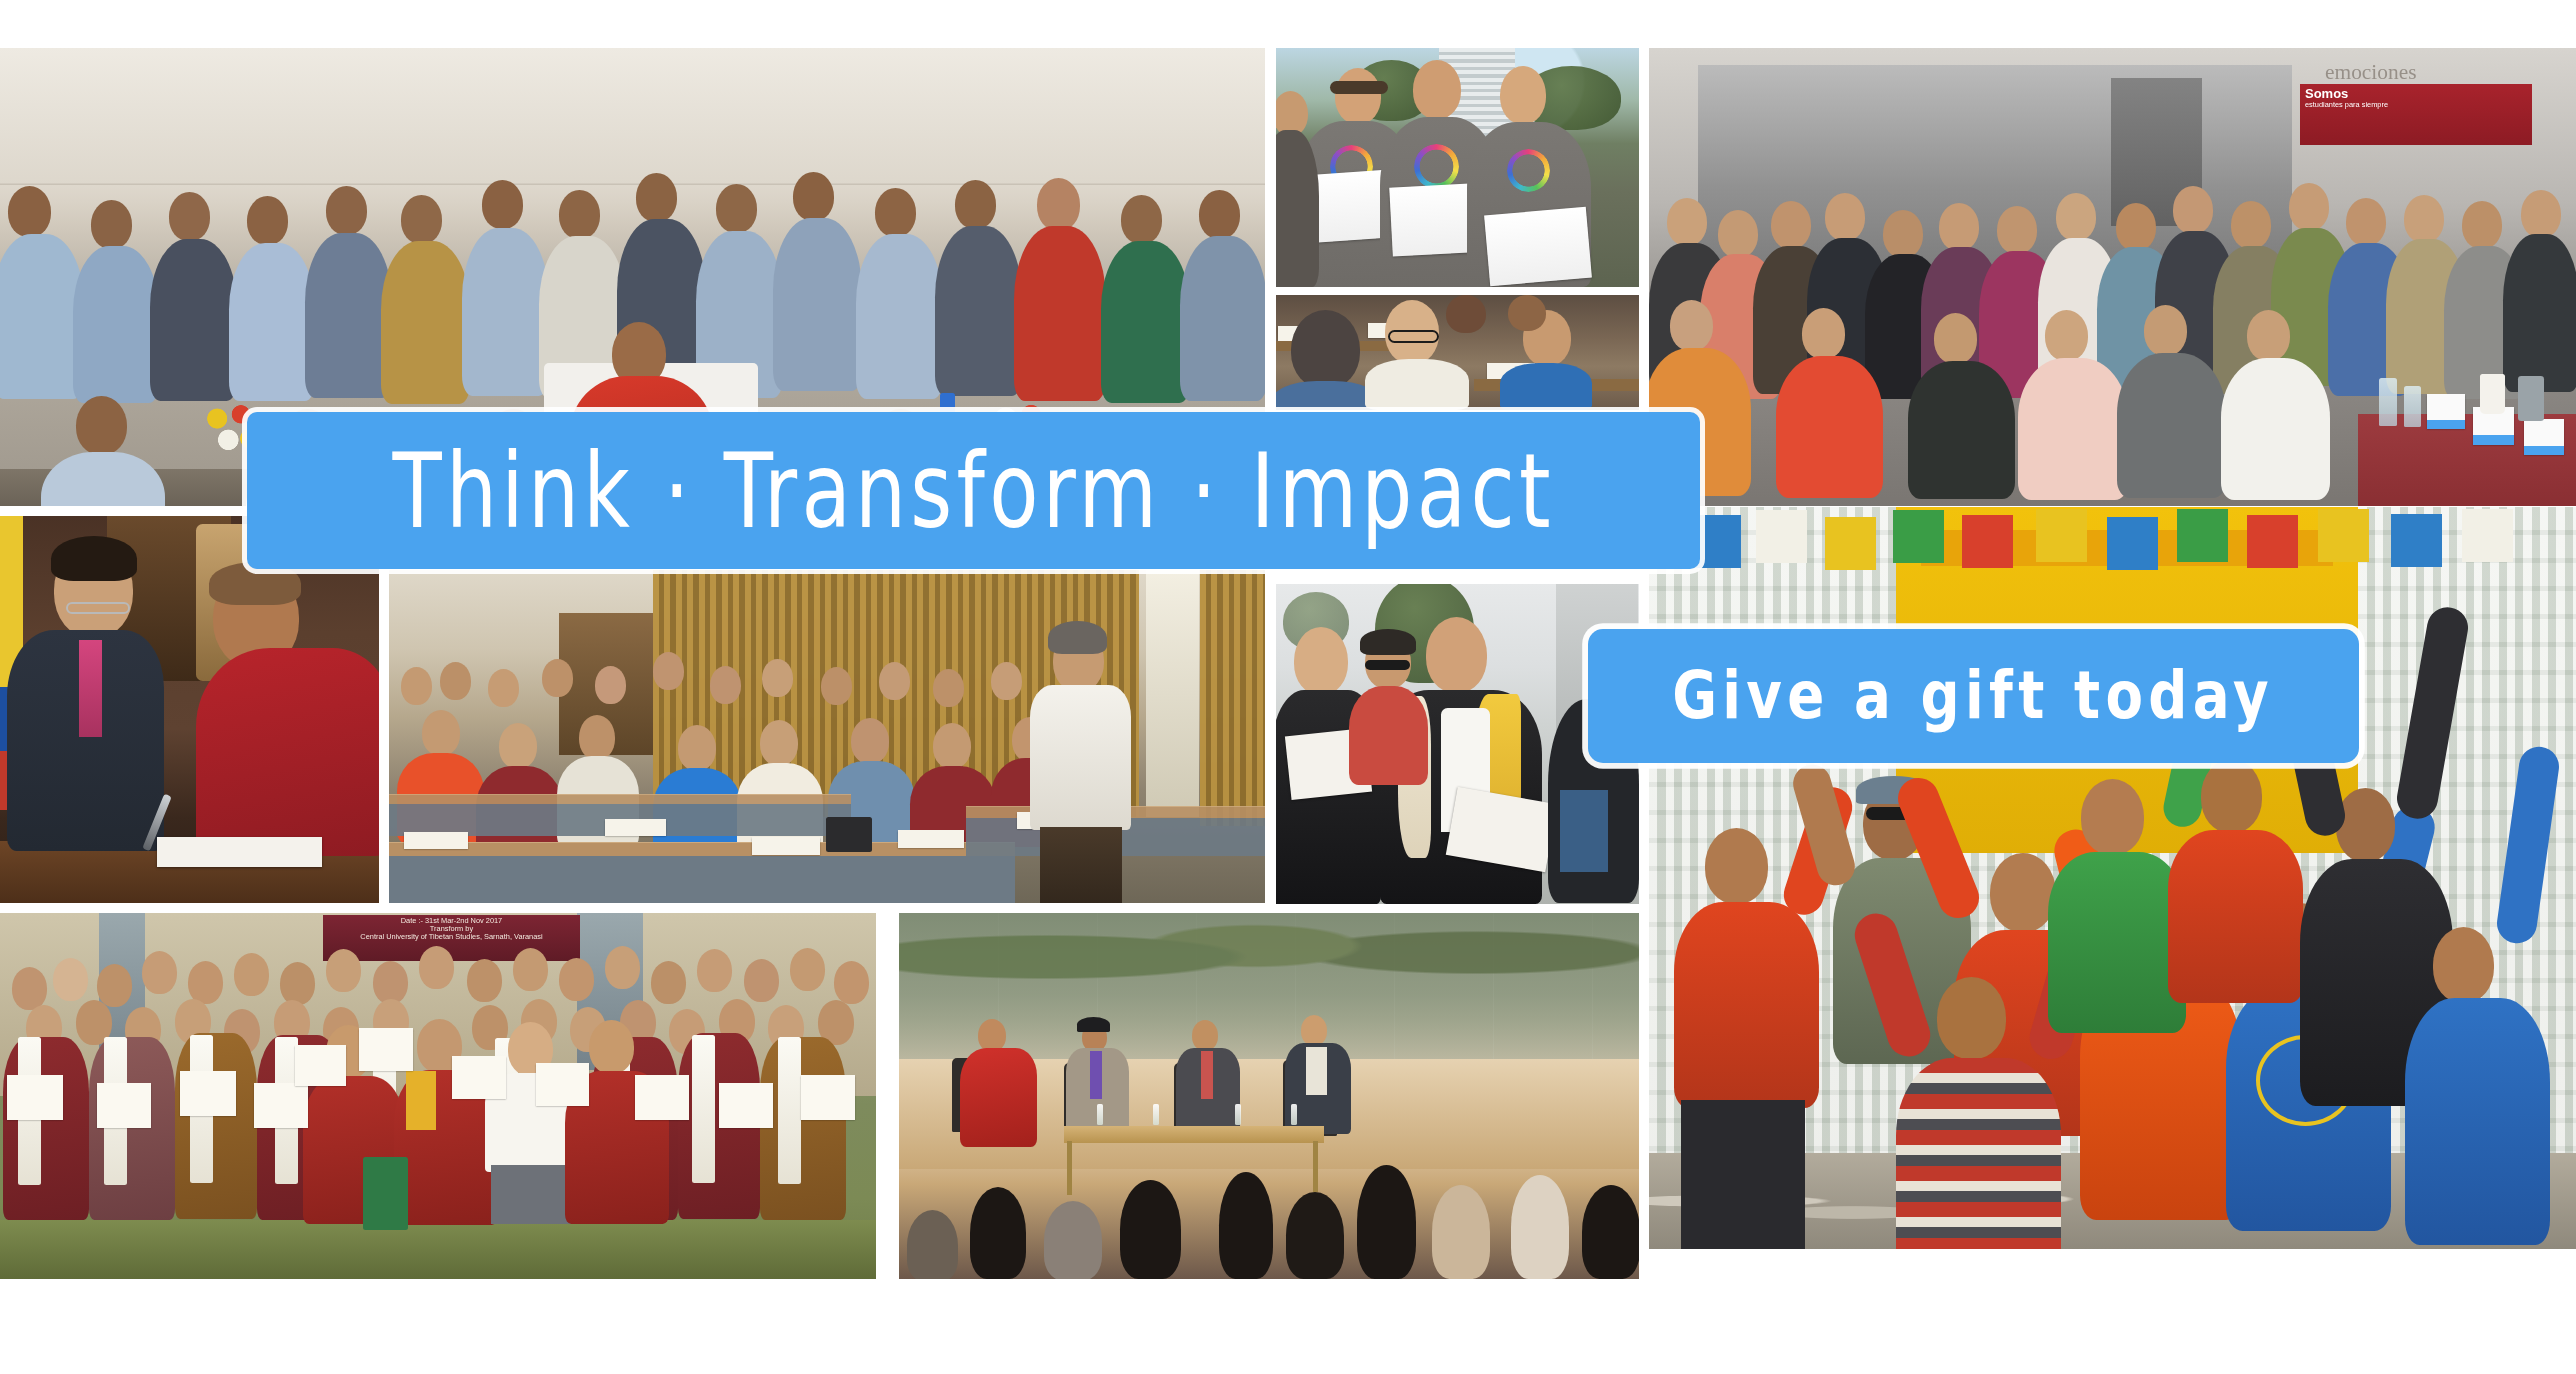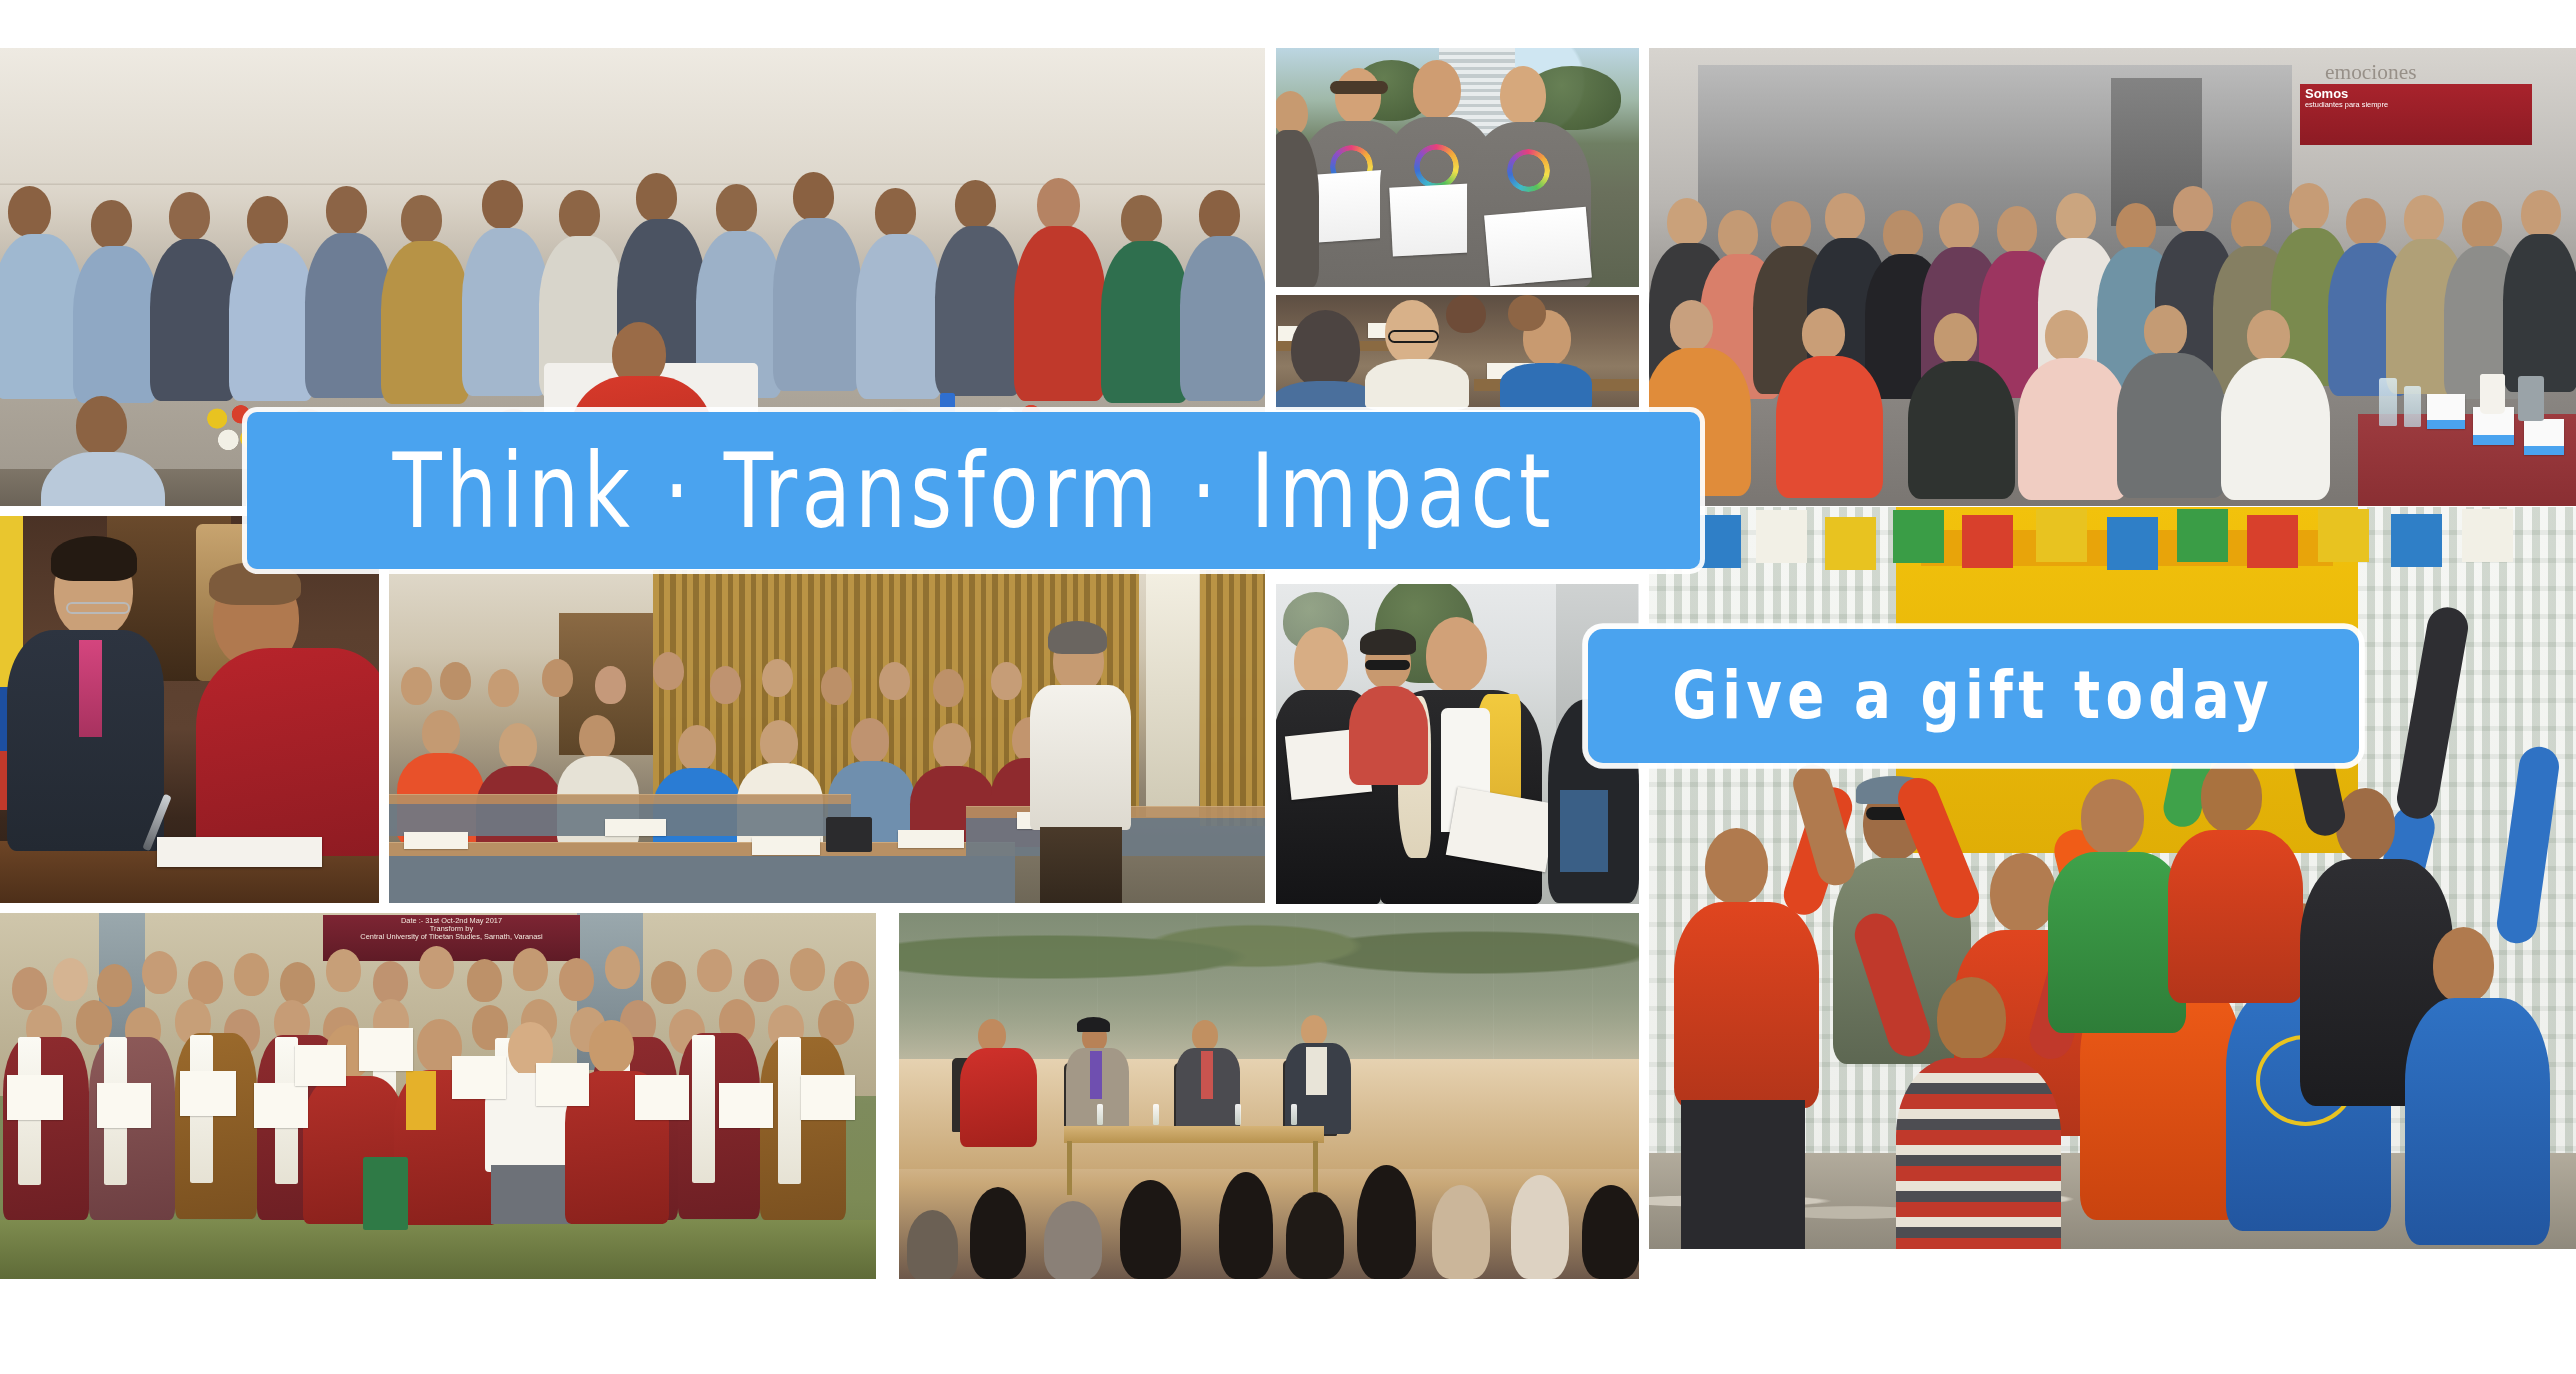--- a/index.html
+++ b/index.html
@@ -793,21 +793,21 @@
       </div>
     </div>
   </div>
 
   <div class="photo" id="photo-graduation">
     <div class="scene">
       <div style="position:absolute;left:0;top:0;right:0;height:50%;background:linear-gradient(180deg,#cfc6ab,#b4a98b);"></div>
       <div style="position:absolute;left:99px;top:0;width:46px;height:165px;background:linear-gradient(180deg,#9aa8ad,#74828a);"></div>
       <div style="position:absolute;left:577px;top:0;width:66px;height:157px;background:linear-gradient(180deg,#9aa8ad,#74828a);"></div>
       <div class="grad-banner" style="left:323px;top:1.6px;width:257px;height:46px;">
-        <div>Date :- 31st Oct-2nd May 2017</div>
+        <div>Date :- 31st Mar-2nd Nov 2017</div>
         <div>Transform by</div>
         <div>Central University of Tibetan Studies, Sarnath, Varanasi</div>
       </div>
       <div class="lawn"></div>
 
       <div class="ppl">
         <div class="head" style="left:11.5px;top:54px;width:35px;height:43px;background:#c09470;"></div>
         <div class="head" style="left:53px;top:45px;width:35px;height:43px;background:#d5b492;"></div>
         <div class="head" style="left:97px;top:51px;width:35px;height:43px;background:#bd9169;"></div>
         <div class="head" style="left:142px;top:38px;width:35px;height:43px;background:#c69c76;"></div>

